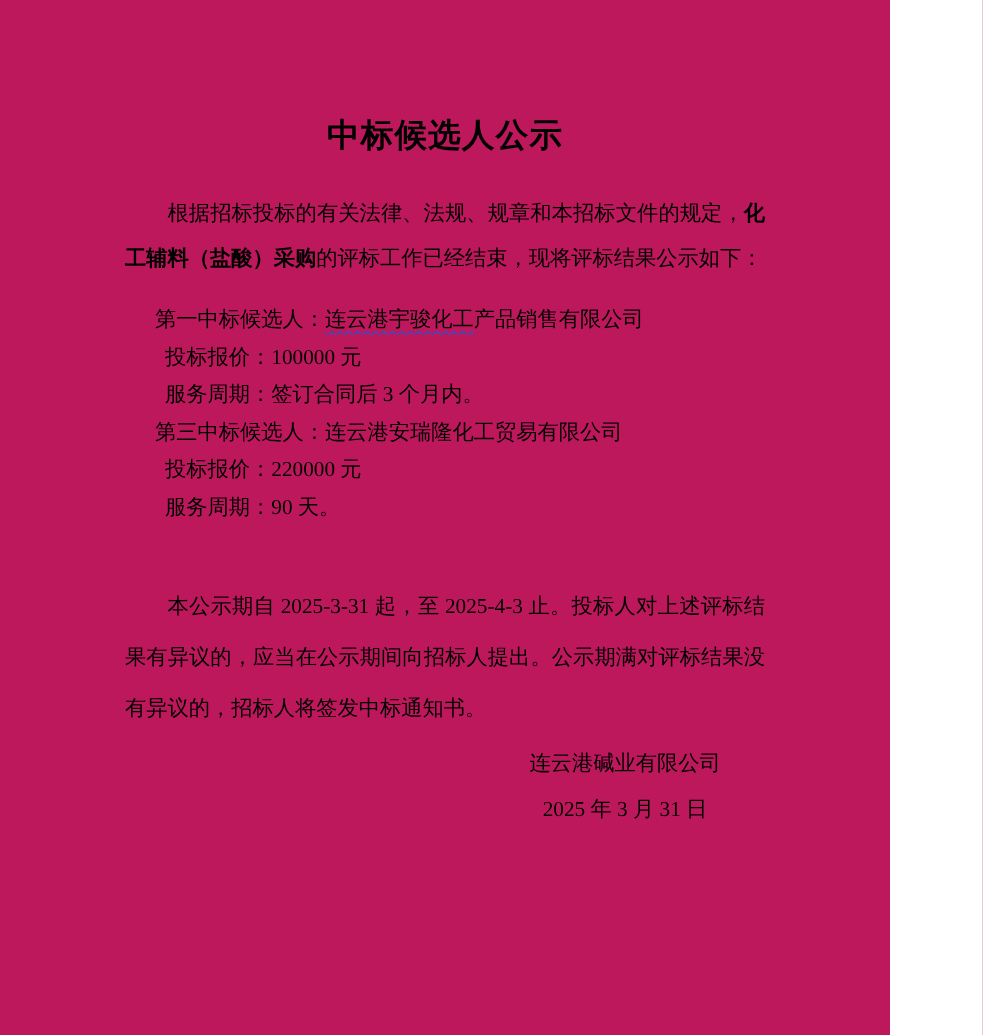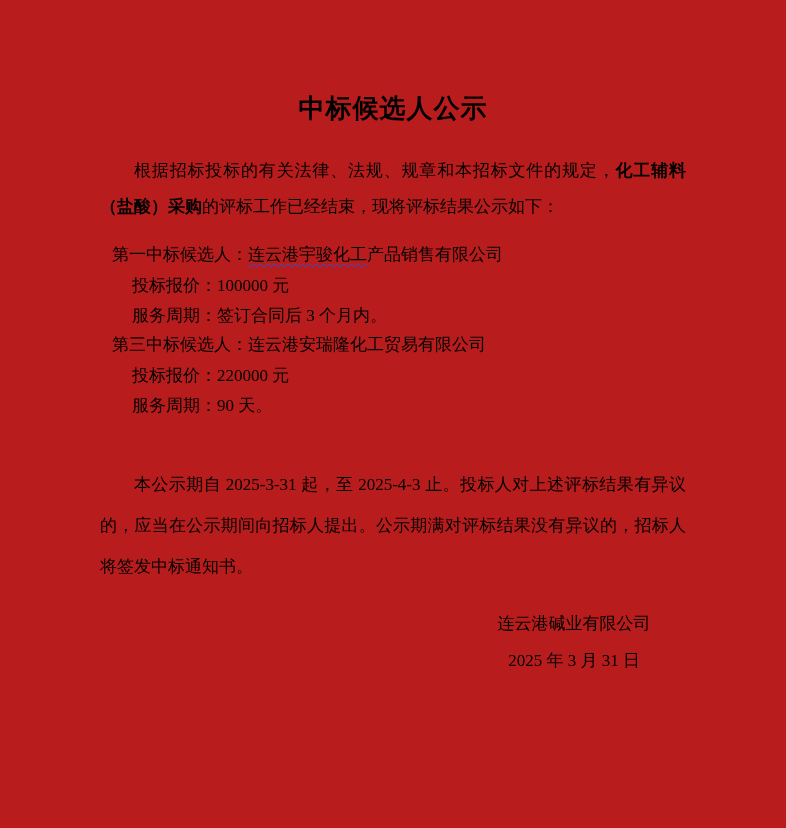--- a/index.html
+++ b/index.html
@@ -2,25 +2,25 @@
 <html><head>
 <meta charset="utf-8">
 <style>
   html, body {
     margin: 0;
     padding: 0;
     background: #ffffff;
   }
   .page {
     position: relative;
-    width: 786px;
+    width: 712px;
     height: 828px;
     box-sizing: border-box;
     padding: 92px 100px 0 100px;
-    background: #b91c1c;
+    background: #be185d;
     color: #000000;
     font-family: "Liberation Serif", "DejaVu Serif", serif;
     font-size: 17px;
     overflow: hidden;
   }
   .doc-title {
     margin: 0;
     font-size: 26px;
     font-weight: bold;
     line-height: 34px;
@@ -32,23 +32,22 @@
     line-height: 36px;
     text-indent: 2em;
     text-align: justify;
     font-family: Liberation Serif, serif;
   }
   .intro b { font-weight: bold; }
   .candidates {
     margin-top: 16px;
   }
   .cand-line {
-    margin-left: 12px;
+    margin-left: 24px;
     line-height: 30px;
-    font-family: Liberation Mono, monospace;
   }
   .sub-line {
     margin-left: 32px;
     line-height: 30px;
   }
   .wavy-blue {
     text-decoration-line: underline;
     text-decoration-style: wavy;
     text-decoration-color: #2a4fd0;
     text-decoration-thickness: 1px;
@@ -62,21 +61,21 @@
     text-underline-offset: 3px;
   }
   .closing {
     margin: 43px 0 0 0;
     line-height: 41px;
     text-indent: 2em;
     text-align: justify;
   }
   .signature {
     width: 220px;
-    margin: 22px 2px 0 auto;
+    margin: 9px 2px 0 auto;
     text-align: center;
   }
   .signature .sig-company {
     line-height: 30px;
   }
   .signature .sig-date {
     margin-top: 7px;
     line-height: 30px;
   }
 </style>

